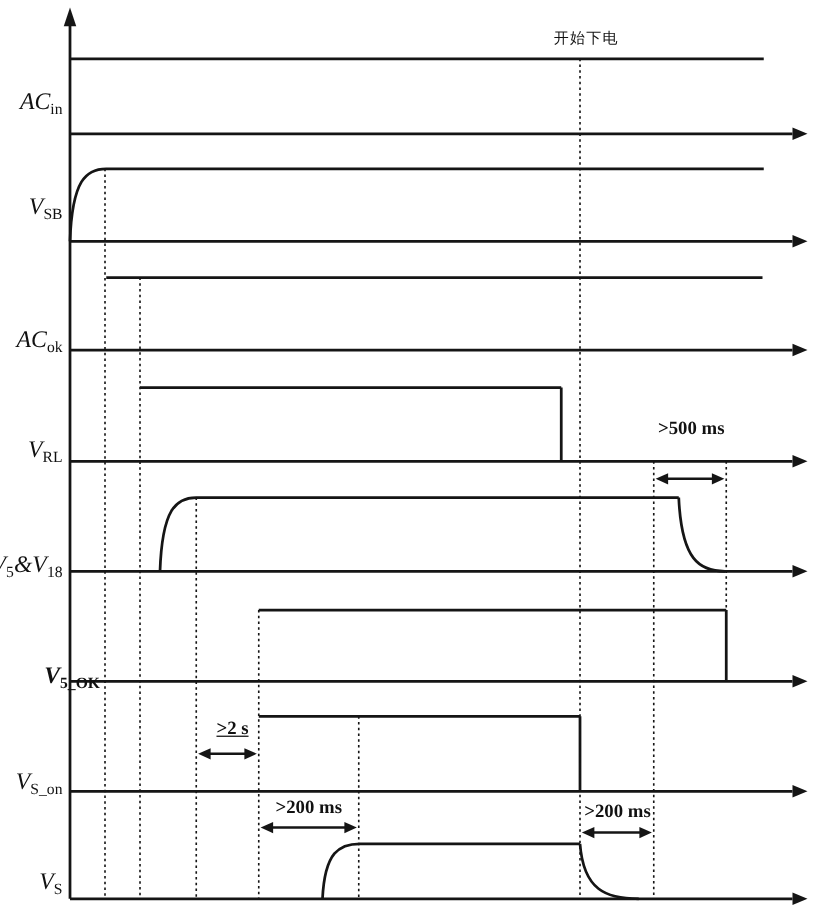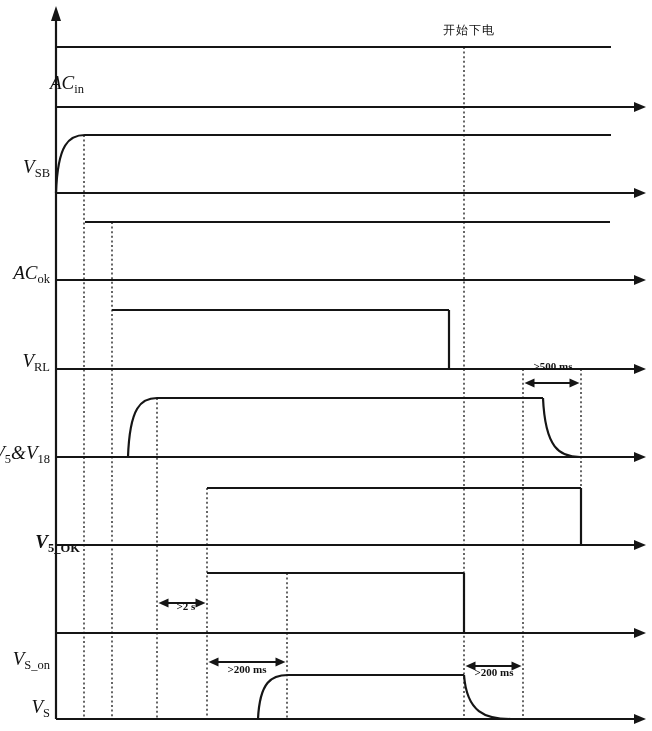--- a/index.html
+++ b/index.html
@@ -12,22 +12,22 @@
     position:absolute; transform:translateY(-50%);
     font-style:italic; font-size:19px; color:#111; white-space:nowrap;
     line-height:1;
   }
   .sig-label .sub {
     font-size:12.5px; font-style:normal; position:relative; top:4px; letter-spacing:0;
   }
   .sig-label .sub-italic { }
   .interval-label {
     position:absolute; transform:translate(-50%,-50%);
-    font-family:"Liberation Serif", serif; font-weight:bold; font-size:11px;
-    color:#111; white-space:nowrap; line-height:1;margin-top:22px;
+    font-family:"Liberation Serif", serif; font-weight:bold; font-size:15px;
+    color:#111; white-space:nowrap; line-height:1;
   }
   .title-label {
     position:absolute; transform:translate(-50%,-50%);
     font-family:"DejaVu Sans", sans-serif; font-size:12px; color:#111;
     white-space:nowrap; letter-spacing:1px; line-height:1;
   }
 </style>
 </head>
 <body>
 
@@ -74,29 +74,29 @@
       <polygon fill="#151515" points="218.5,657.5 218.5,666.5 208.5,662"></polygon>
       <polygon fill="#151515" points="275.5,657.5 275.5,666.5 285.5,662"></polygon>
       <line stroke="#151515" fill="none" stroke-width="2" x1="473.5" y1="666" x2="513.5" y2="666"></line>
       <polygon fill="#151515" points="475.5,661.5 475.5,670.5 465.5,666"></polygon>
       <polygon fill="#151515" points="511.5,661.5 511.5,670.5 521.5,666"></polygon>
       <line stroke="#151515" fill="none" stroke-width="2" x1="532.5" y1="383" x2="571.5" y2="383"></line>
       <polygon fill="#151515" points="534.5,378.5 534.5,387.5 524.5,383"></polygon>
       <polygon fill="#151515" points="569.5,378.5 569.5,387.5 579.5,383"></polygon>
     </svg>
   <div id="labels-layer">
-      <div class="sig-label" style="right: 568px; top: 82px; margin-left: 32px;"><span>AC</span><span class="sub">in</span></div>
+      <div class="sig-label" style="right: 602px; top: 82px; margin-left: 32px;"><span>AC</span><span class="sub">in</span></div>
       <div class="sig-label" style="right: 602px; top: 166px;"><span>V</span><span class="sub">SB</span></div>
       <div class="sig-label" style="right: 602px; top: 272px; text-align: right;"><span>AC</span><span class="sub">ok</span></div>
       <div class="sig-label" style="right: 602px; top: 360px;"><span>V</span><span class="sub sub-italic">RL</span></div>
       <div class="sig-label" style="right: 602px; top: 452px;"><span>V</span><span class="sub">5</span><span>&amp;</span><span>V</span><span class="sub">18</span></div>
       <div class="sig-label" style="right: 572px; top: 541px; font-weight: bold;"><span>V</span><span class="sub">5_OK</span></div>
-      <div class="sig-label" style="right: 602px; top: 658px;"><span>V</span><span class="sub">S_on</span></div>
+      <div class="sig-label" style="right: 602px; top: 626px;"><span>V</span><span class="sub">S_on</span></div>
       <div class="sig-label" style="right: 602px; top: 706px;"><span>V</span><span class="sub">S</span></div>
     </div>
   <div id="annotations-layer">
-      <div class="interval-label" style="left: 186px; top: 584px;">&gt;2 s</div>
+      <div class="interval-label" style="left: 186px; top: 584px; text-decoration: underline;">&gt;2 s</div>
       <div class="interval-label" style="left: 247px; top: 647px;">&gt;200 ms</div>
       <div class="interval-label" style="left: 494px; top: 650px;">&gt;200 ms</div>
       <div class="interval-label" style="left: 553px; top: 344px;">&gt;500 ms</div>
     </div>
   <div class="title-label" id="power-down-label" style="left: 469px; top: 30px;">开始下电</div>
 </div>
 
 </body></html>

